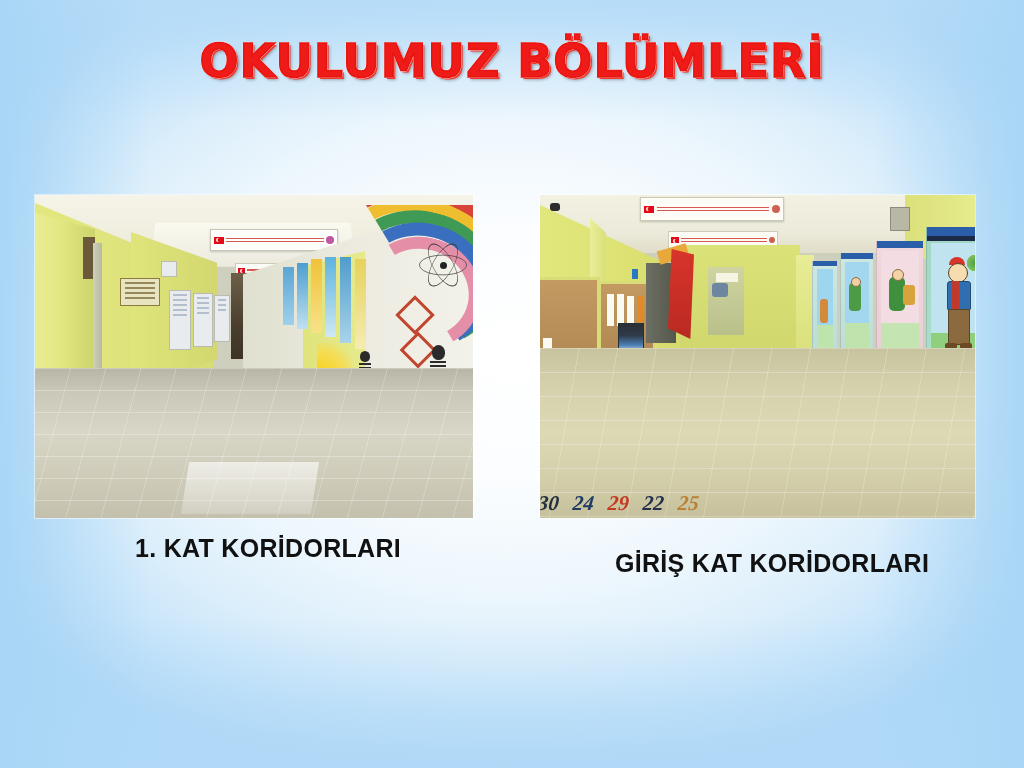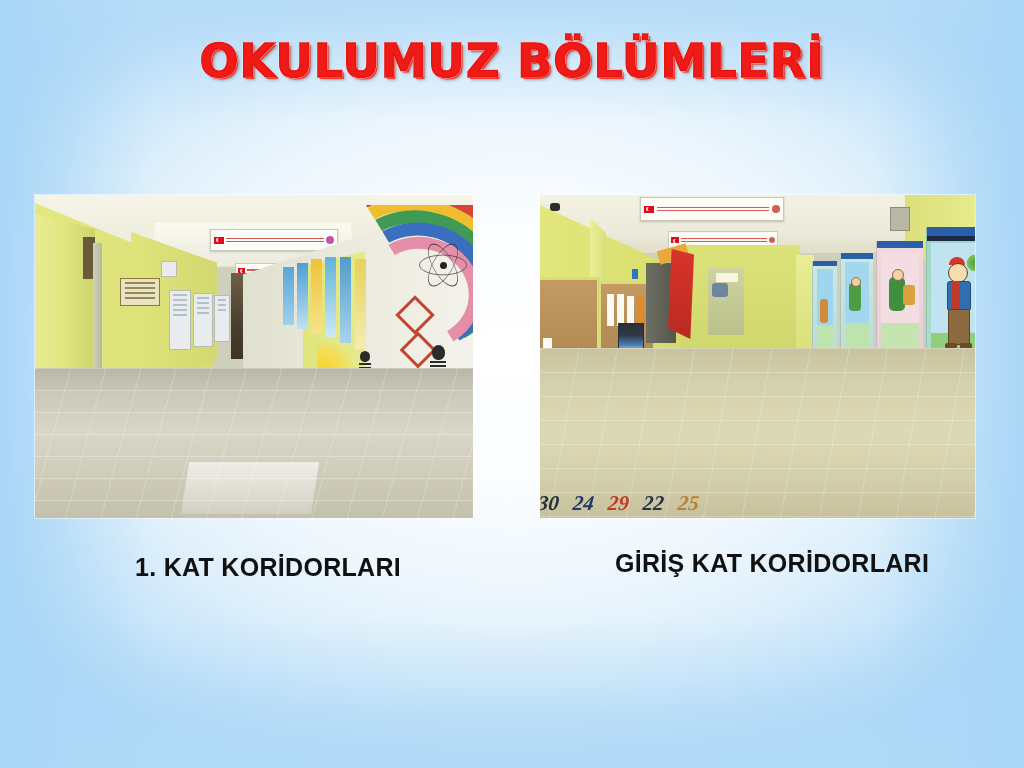--- a/index.html
+++ b/index.html
@@ -274,21 +274,21 @@
   
   .caption{
     position:absolute;
     font-weight:bold;
     color:#111111;
     font-size:25px;
     letter-spacing:.3px;
     white-space:nowrap;
     font-family:"Liberation Sans", sans-serif;
   }
-  #caption-1{left:135px;top:553px;text-align:right;}
+  #caption-1{left:135px;top:534px;text-align:right;}
   #caption-2{left:615px;top:549px;}
 </style>
 </head>
 <body>
 
 <div class="slide">
   <div class="slide-edge-top"></div>
   <div class="slide-edge-bottom"></div>
   <div class="slide-edge-left"></div>
   <div class="slide-edge-right"></div>

